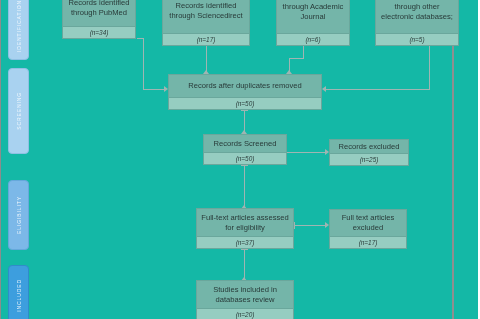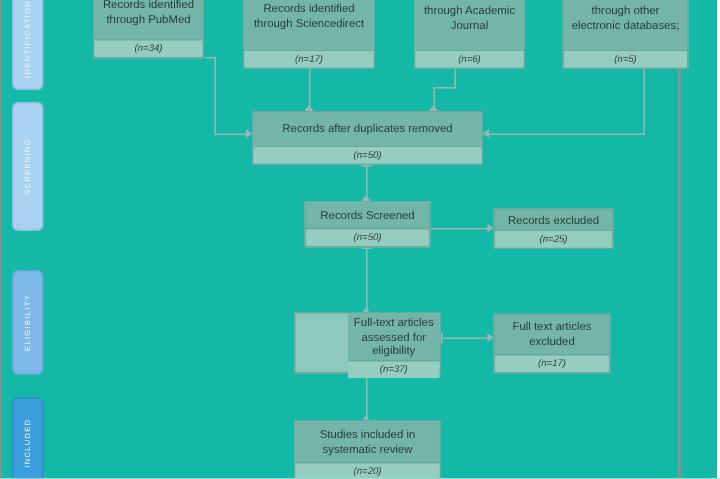--- a/index.html
+++ b/index.html
@@ -215,28 +215,28 @@
   <div class="node" style="left:203px; top:134px; width:84px; height:31px;">
     <div class="node-title">Records Screened</div>
     <div class="node-count">(n=50)</div>
   </div>
 
   <div class="node" style="left:329px; top:139px; width:80px; height:27px;">
     <div class="node-title">Records excluded</div>
     <div class="node-count">(n=25)</div>
   </div>
 
-  <div class="node" style="left:196px; top:208px; width:98px; height:41px;padding-left:35px;">
+  <div class="node" style="left:196px; top:208px; width:98px; height:41px;">
     <div class="node-title">Full-text articles assessed for eligibility</div>
     <div class="node-count">(n=37)</div>
   </div>
 
   <div class="node" style="left:329px; top:209px; width:78px; height:40px;">
     <div class="node-title">Full text articles excluded</div>
     <div class="node-count">(n=17)</div>
   </div>
 
   <div class="node" style="left:196px; top:280px; width:98px; height:41px;">
-    <div class="node-title">Studies included in systematic review</div>
+    <div class="node-title">Studies included in databases review</div>
     <div class="node-count">(n=20)</div>
   </div>
 
 </div>
 
 </body></html>

